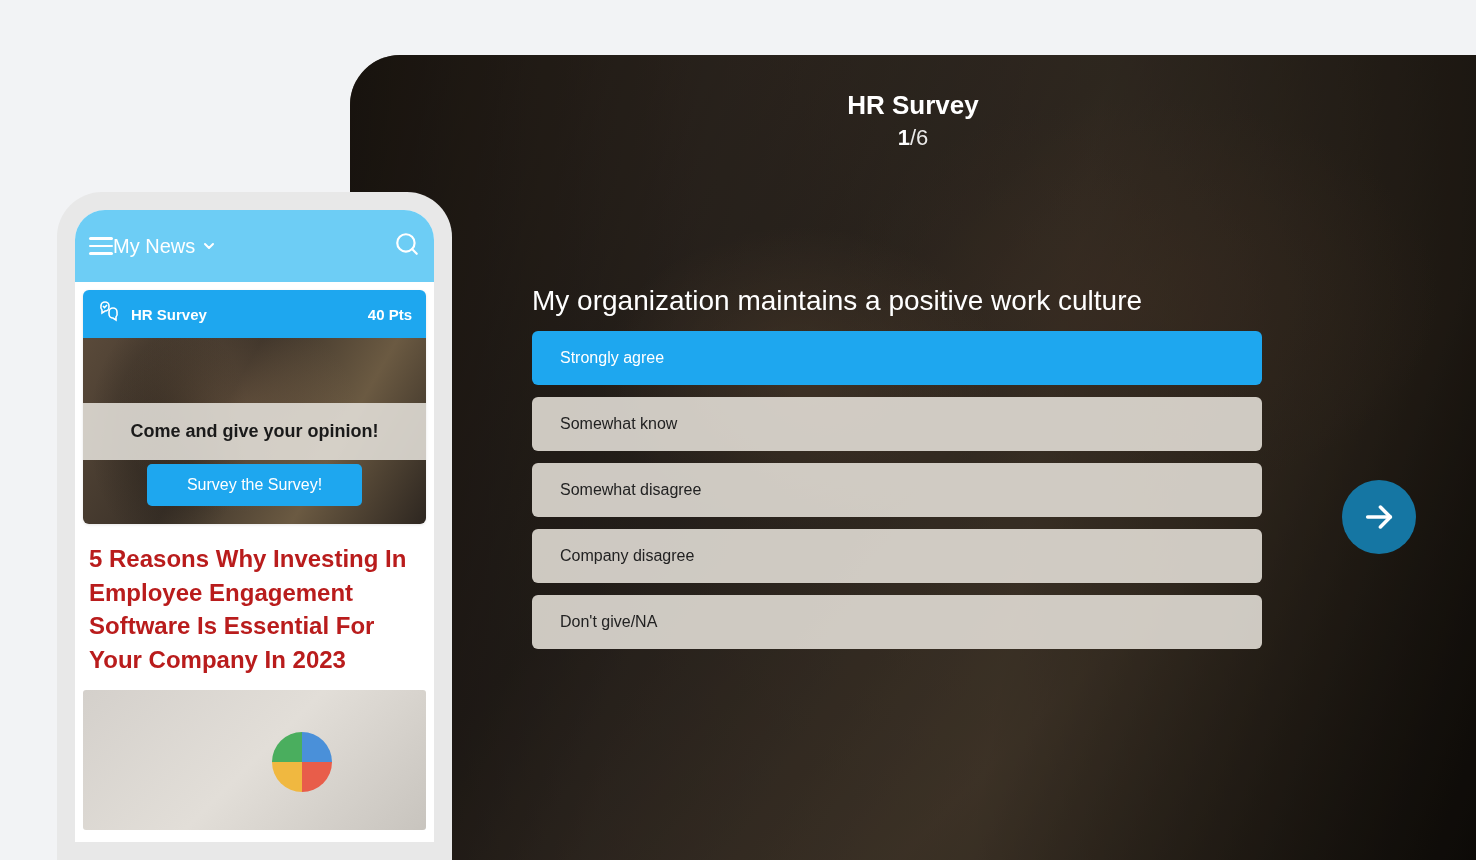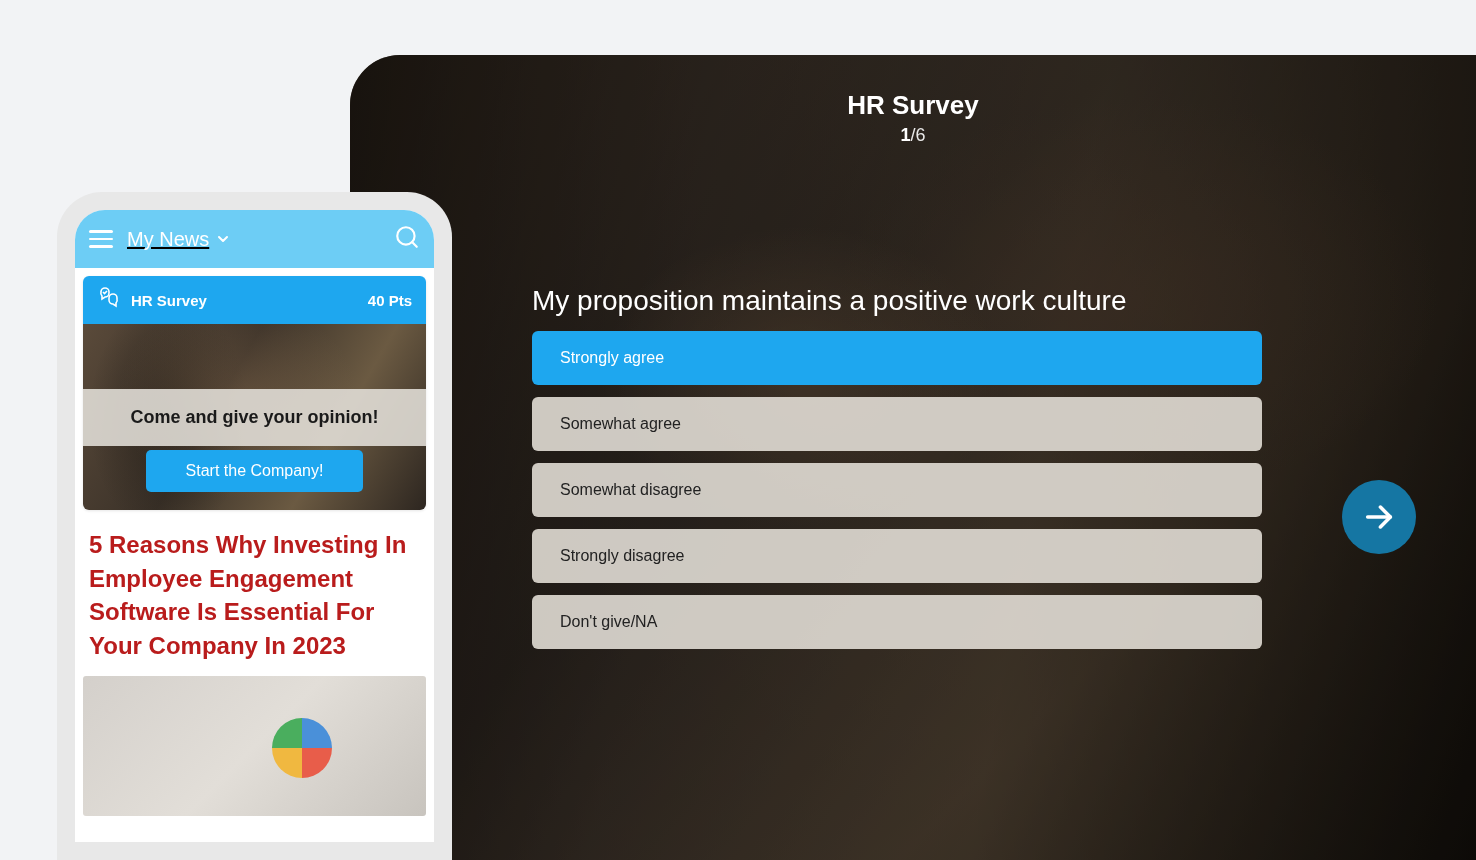--- a/index.html
+++ b/index.html
@@ -45,21 +45,21 @@
       width: 100%;
       text-align: center;
       color: #fff;
     }
     .survey-title {
       font-size: 26px;
       font-weight: 600;
       margin-bottom: 4px;
     }
     .survey-progress {
-      font-size: 18px;
+      font-size: 22px;
     }
     .progress-current { font-weight: 700; }
     .progress-total { opacity: 0.9; }
 
     .survey-content {
       position: absolute;
       top: 230px;
       left: 182px;
       width: 730px;
     }
@@ -124,26 +124,24 @@
       height: 100%;
       background: #fff;
       border-radius: 30px 30px 0 0;
       overflow: hidden;
       display: flex;
       flex-direction: column;
     }
 
     .phone-topbar {
       background: #6dcdf5;
-      height: 58px;
+      height: 72px;
       display: flex;
       align-items: center;
       padding: 0 14px;
-      gap: 14px;
-      text-decoration: underline;
     }
     .hamburger {
       display: flex;
       flex-direction: column;
       gap: 5px;
       cursor: pointer;
       padding: 4px 0;
     }
     .hamburger span {
       width: 24px;
@@ -265,26 +263,26 @@
   <div class="tablet-overlay"></div>
 
   <div class="survey-header">
     <div class="survey-title">HR Survey</div>
     <div class="survey-progress">
       <span class="progress-current">1</span><span class="progress-total">/6</span>
     </div>
   </div>
 
   <div class="survey-content">
-    <div class="question-text">My proposition maintains a positive work culture</div>
+    <div class="question-text">My organization maintains a positive work culture</div>
     <div class="options">
       <div class="option selected">Strongly agree</div>
-      <div class="option">Somewhat agree</div>
+      <div class="option">Somewhat know</div>
       <div class="option">Somewhat disagree</div>
-      <div class="option">Strongly disagree</div>
+      <div class="option">Company disagree</div>
       <div class="option">Don't give/NA</div>
     </div>
   </div>
 
   <div class="next-btn">
     <svg width="34" height="34" viewBox="0 0 24 24" fill="none" stroke-width="2.5" stroke-linecap="round" stroke-linejoin="round">
       <line x1="4" y1="12" x2="20" y2="12"></line>
       <polyline points="13 5 20 12 13 19"></polyline>
     </svg>
   </div>
@@ -322,21 +320,21 @@
               <path d="M4 6 a4 4 0 0 1 8 0 v1 a4 4 0 0 1 -4 4 l-3 2 v-3 a4 4 0 0 1 -1 -4 z"></path>
               <path d="M12 12 a4 4 0 0 1 8 0 v1 a4 4 0 0 1 -1 4 v3 l-3 -2 a4 4 0 0 1 -4 -4 z"></path>
               <path d="M6 6 l1.5 1.5 L10 5"></path>
             </svg>
           </span>
           <span class="card-header-title">HR Survey</span>
           <span class="card-header-pts">40 Pts</span>
         </div>
         <div class="card-image">
           <div class="opinion-banner">Come and give your opinion!</div>
-          <button class="start-survey-btn">Start the Company!</button>
+          <button class="start-survey-btn">Survey the Survey!</button>
         </div>
       </div>
 
       <div class="news-item">
         <div class="news-title">5 Reasons Why Investing In Employee Engagement Software Is Essential For Your Company In 2023</div>
       </div>
 
       <div class="news-image"></div>
 
     </div>

